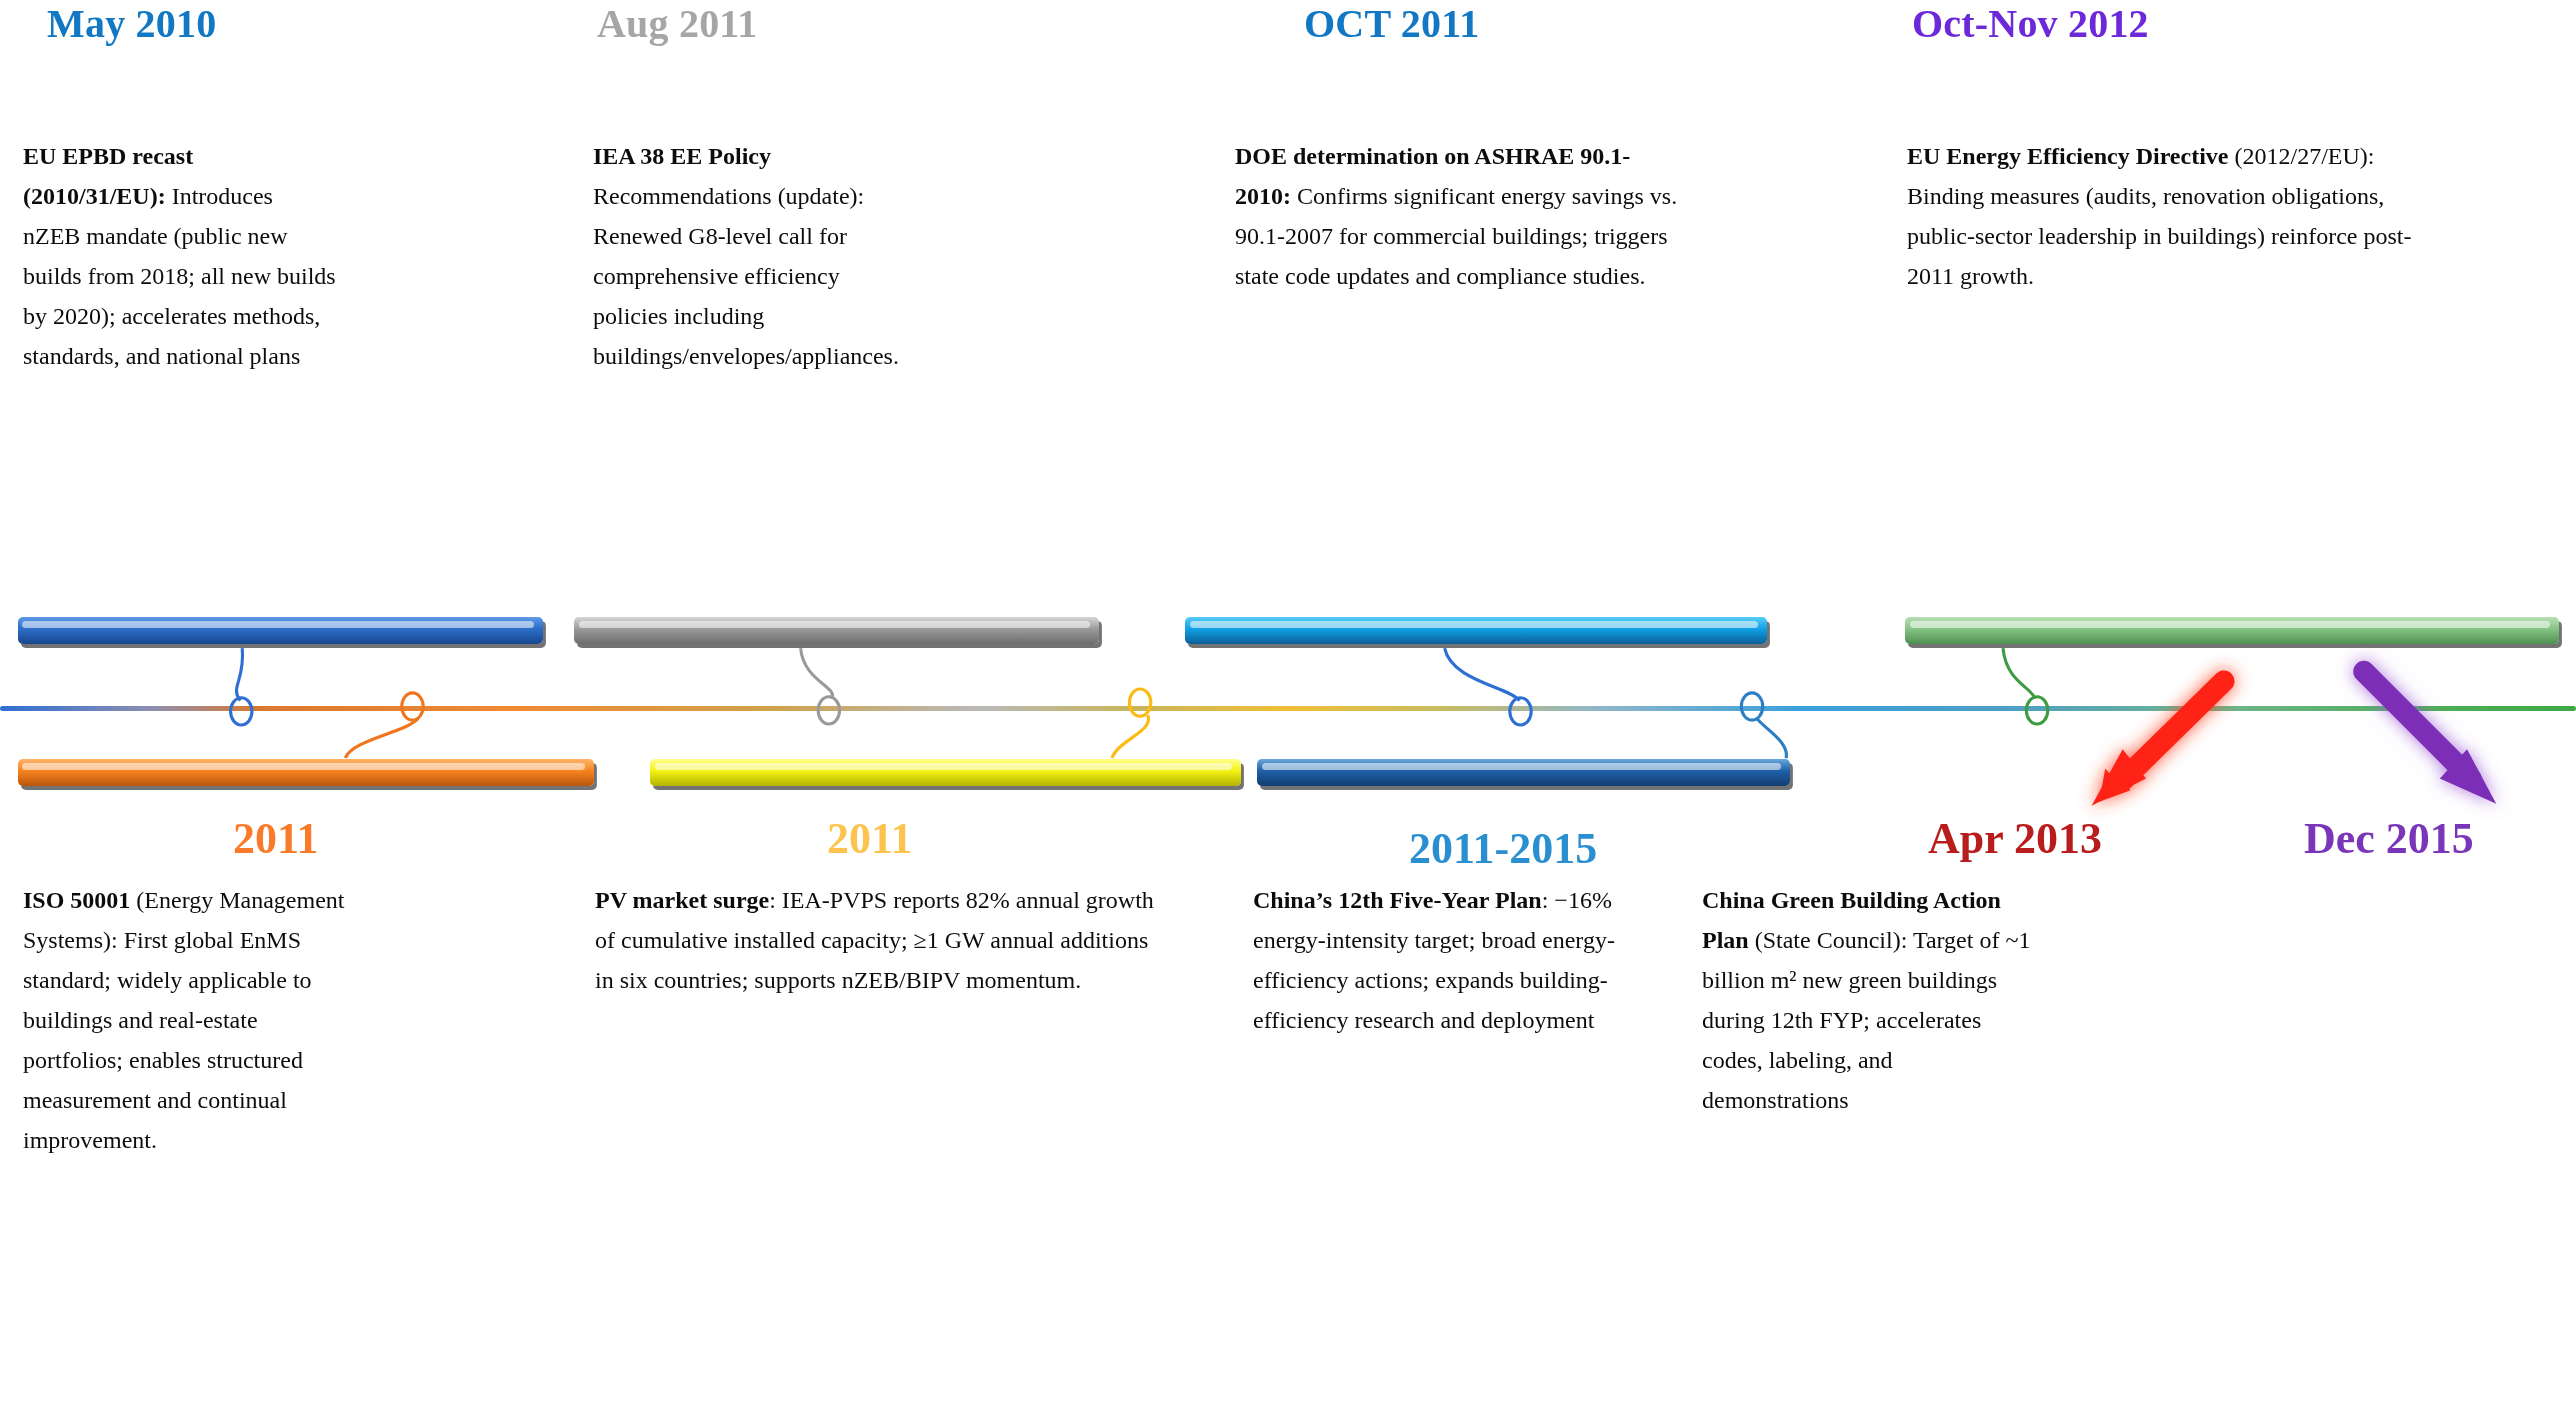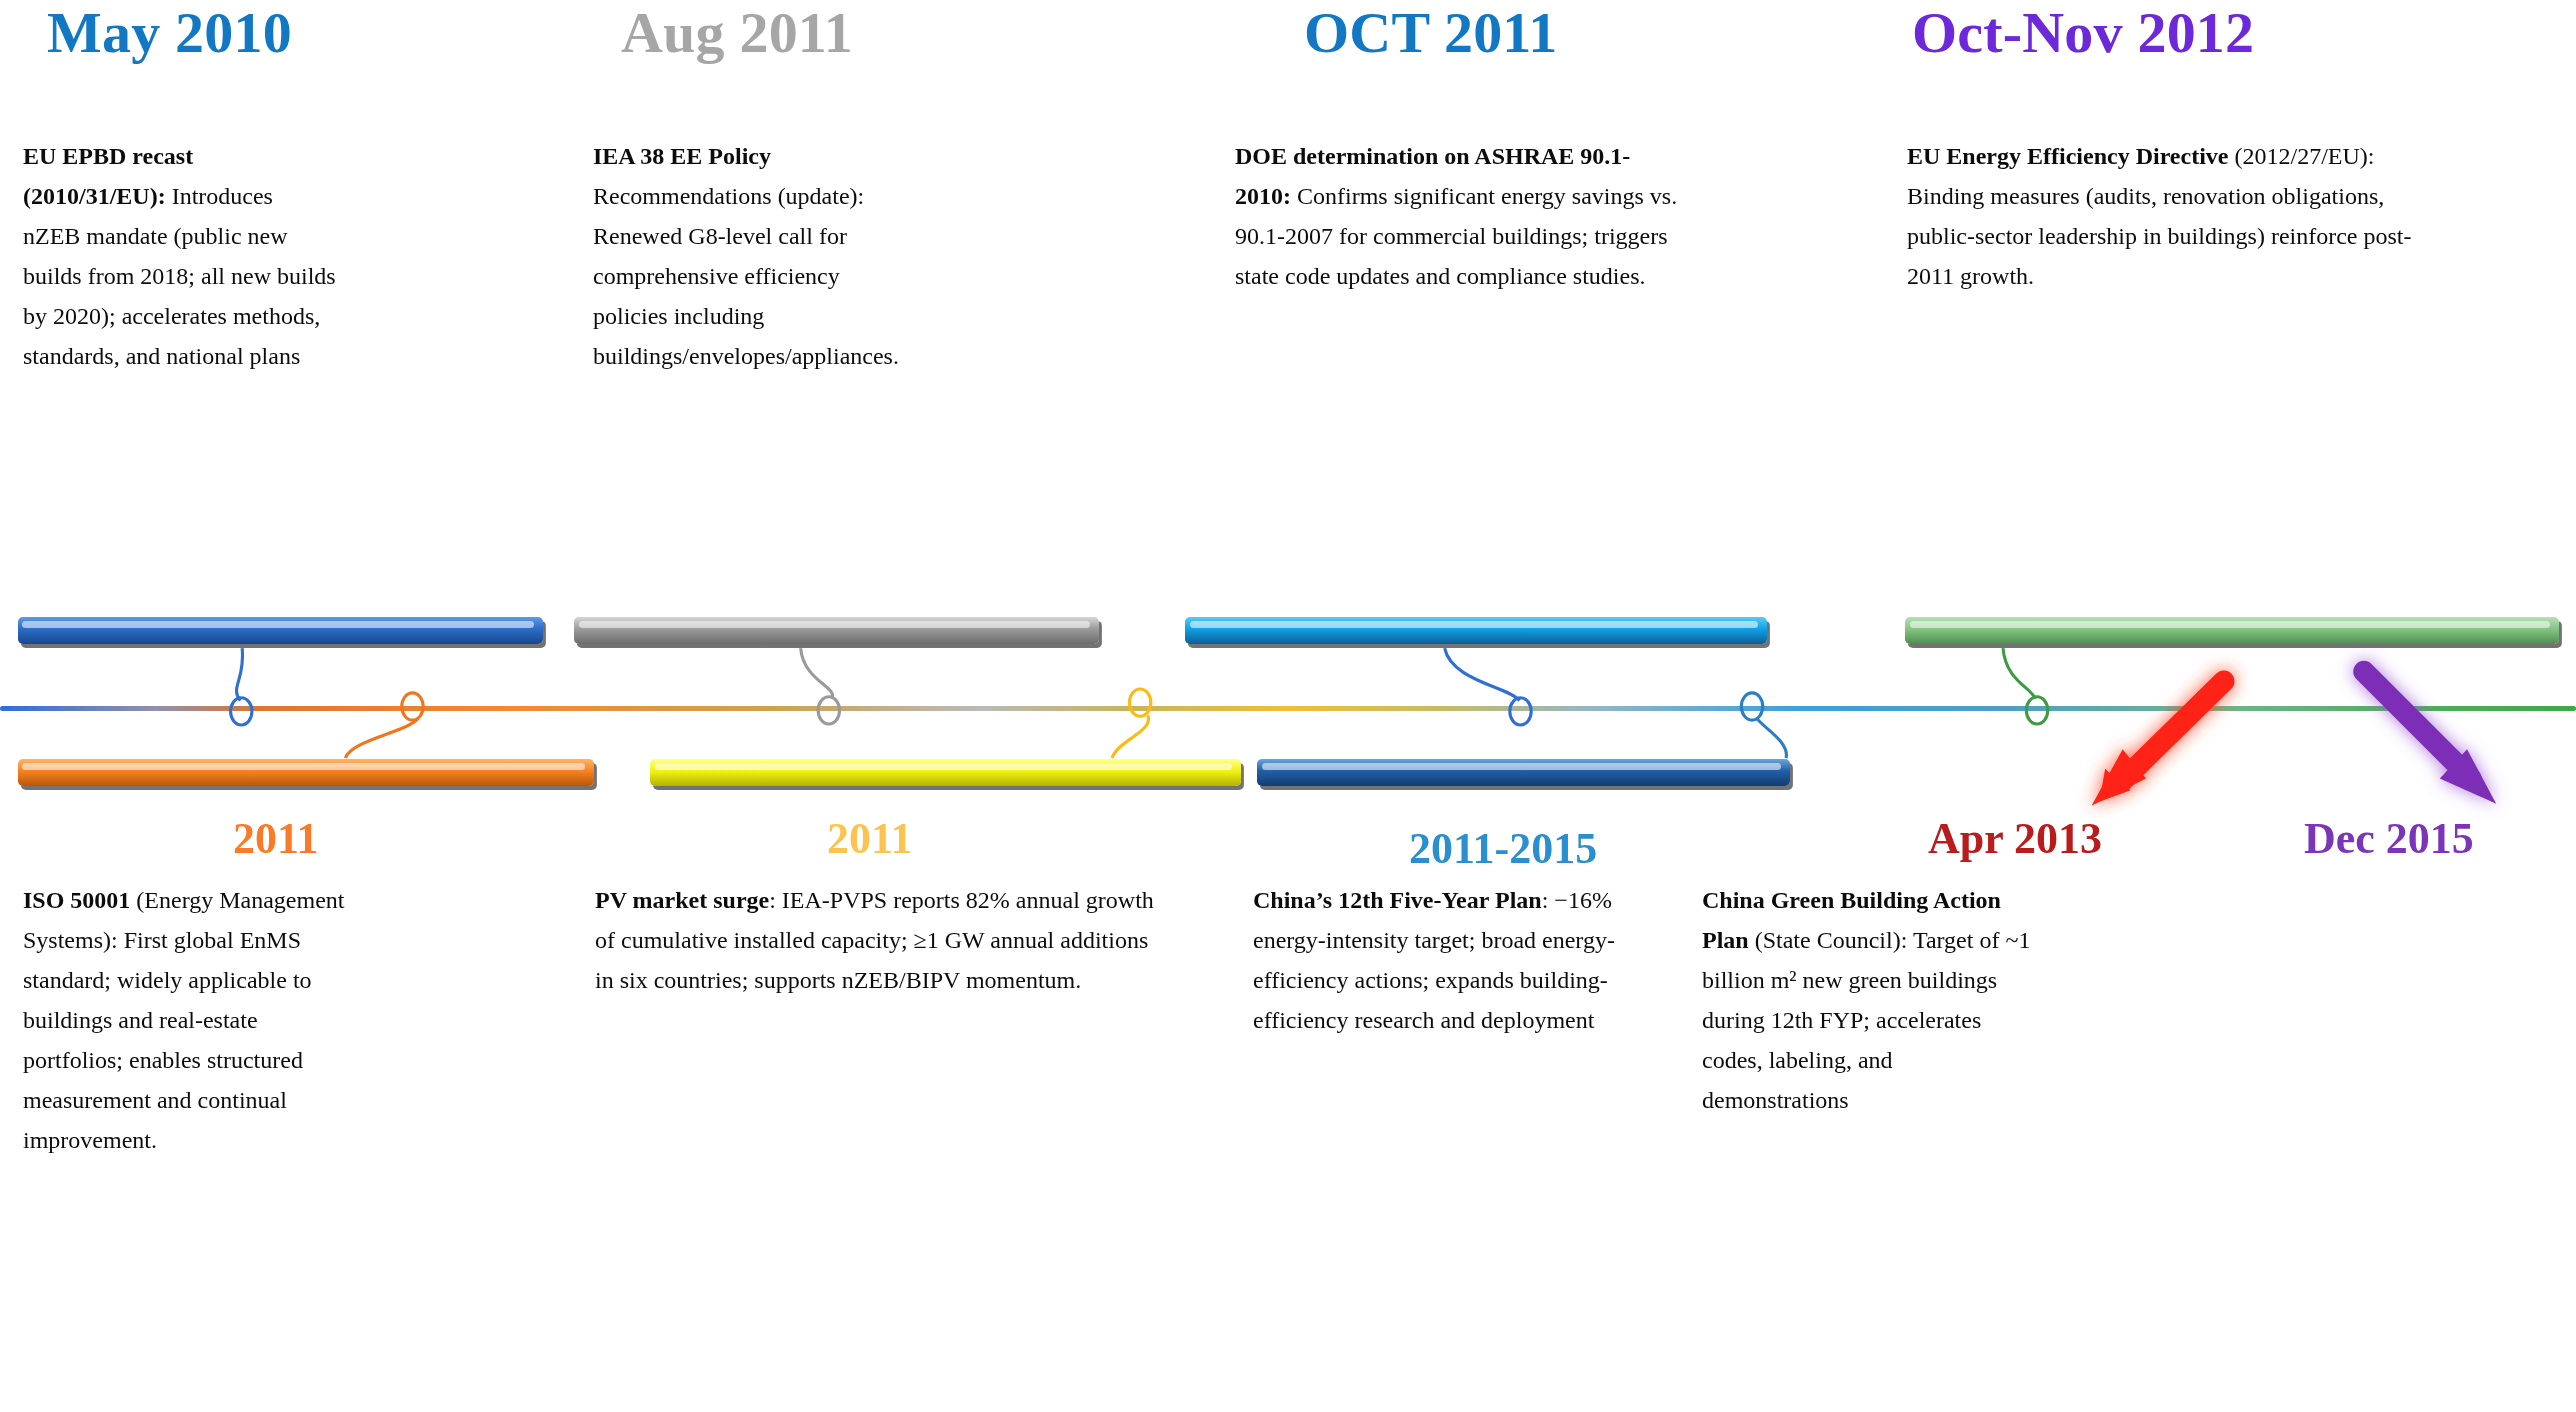--- a/index.html
+++ b/index.html
@@ -7,21 +7,21 @@
     width:2576px;height:1413px;position:relative;overflow:hidden;
     font-family:"Liberation Serif","DejaVu Serif",serif;
     -webkit-font-smoothing:antialiased;
   }
   .canvas{position:absolute;inset:0;}
 
   
   .date-head{
     position:absolute;
     font-weight:bold;
-    font-size:58px;
+    font-size:40px;
     line-height:1;
     white-space:nowrap;
     letter-spacing:0.2px;
     font-family:Liberation Serif, serif;
   }
 
   
   .desc{
     position:absolute;
     font-size:24px;
@@ -78,21 +78,21 @@
   .date-low{
     position:absolute;font-weight:bold;font-size:44px;line-height:1;white-space:nowrap;
   }
 </style>
 </head>
 <body>
 
 <div class="canvas">
 
   <div class="date-head" style="left:47px;top:3.9px;color:#1278c4;">May 2010</div>
-  <div class="date-head" style="left:597px;top:3.9px;color:#a6a6a6;margin-left:24px;">Aug 2011</div>
+  <div class="date-head" style="left:597px;top:3.9px;color:#a6a6a6;">Aug 2011</div>
   <div class="date-head" style="left:1304px;top:3.9px;color:#1278c4;">OCT 2011</div>
   <div class="date-head" style="left:1912px;top:3.9px;color:#6d28d9;">Oct-Nov 2012</div>
 
   <div class="desc" style="left:23px;top:136px;width:313px;">
     <b>EU EPBD recast (2010/31/EU):</b><span> Introduces nZEB mandate (public new builds from 2018; all new builds by 2020); accelerates methods, standards, and national plans</span>
   </div>
 
   <div class="desc" style="left:593px;top:136px;width:313px;">
     <b>IEA 38 EE Policy</b><span> Recommendations (update): Renewed G8-level call for comprehensive efficiency policies including buildings/envelopes/appliances.</span>
   </div>

